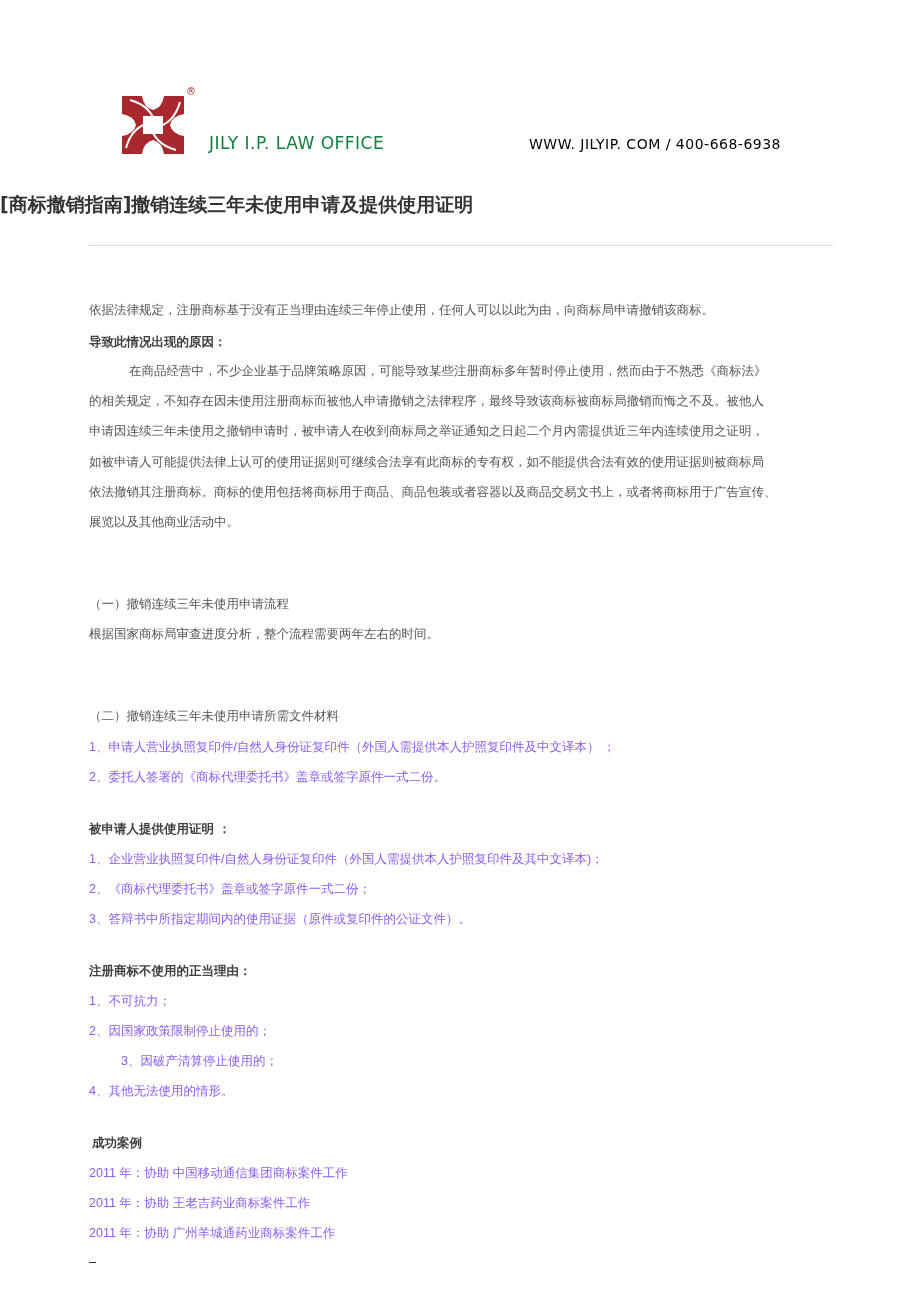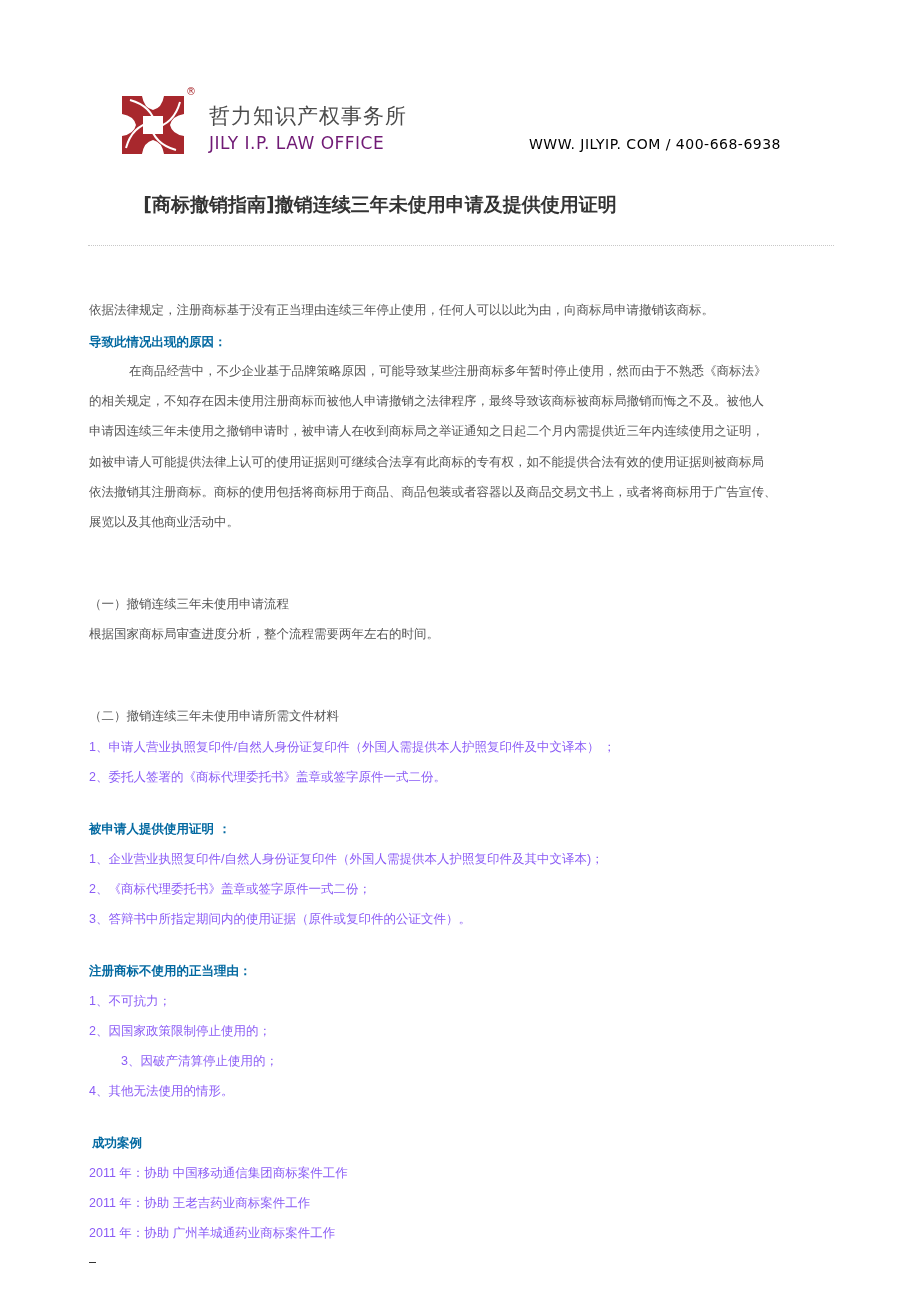--- a/index.html
+++ b/index.html
@@ -5,47 +5,46 @@
   html, body { margin: 0; padding: 0; background: #ffffff; }
   body {
     width: 920px; height: 1302px; position: relative; overflow: hidden;
     font-family: "DejaVu Serif", "Liberation Serif", serif;
     color: #555;
   }
   .header { position: absolute; left: 0; top: 0; width: 920px; height: 180px; }
   .logo-mark { position: absolute; left: 122px; top: 96px; width: 62px; height: 58px; }
   .reg { position: absolute; left: 186px; top: 86px; font-size: 10px; color: #a8282d; font-family: "DejaVu Sans", sans-serif; }
   .brand-cn { position: absolute; left: 209px; top: 102px; font-size: 21px; color: #4a4a4a; font-family: "DejaVu Sans", sans-serif; letter-spacing: 1px; }
-  .brand-en { position: absolute; left: 209px; top: 133px; font-size: 17px; color: #701a75; font-family: "DejaVu Sans", sans-serif; letter-spacing: 0.5px; }
+  .brand-en { position: absolute; left: 209px; top: 133px; font-size: 17px; color: #15803d; font-family: "DejaVu Sans", sans-serif; letter-spacing: 0.5px; }
   .contact { position: absolute; left: 529px; top: 136px; font-size: 14px; color: #000000; font-family: "DejaVu Sans", sans-serif; letter-spacing: 0.5px; }
   .title {
-    position: absolute; left: 0; top: 192px; width: 760px; text-align: center;
+    position: absolute; left: 0; top: 192px; width: 760px; text-align: left;
     font-size: 19px; font-weight: bold; color: #333; font-family: "DejaVu Sans", sans-serif;
   }
   .divider { position: absolute; left: 88px; top: 245px; width: 746px; border-top: 1px dotted #c8c8c8; }
   .content { position: absolute; left: 89px; top: 0; width: 746px; font-size: 12.5px; }
   .line { position: absolute; left: 0; white-space: nowrap; color: #555; }
-  .bold { font-weight: bold; color: #0369a1; font-family: "DejaVu Sans", sans-serif; }
+  .bold { font-weight: bold; color: #404040; font-family: "DejaVu Sans", sans-serif; }
   .sans { font-family: Liberation Sans, sans-serif; color: #8b5cf6; }
   .dash { position: absolute; left: 89px; top: 1262px; width: 7px; border-top: 1px solid #333; }
 </style>
 </head>
 <body>
 
 <div class="header">
   <svg class="logo-mark" viewBox="0 0 62 58">
     <path d="M0,0 L20,0 Q22,12 31,14 Q40,12 42,0 L62,0 L62,18 Q50,20 48,29 Q50,38 62,40 L62,58 L42,58 Q40,46 31,44 Q22,46 20,58 L0,58 L0,40 Q12,38 14,29 Q12,20 0,18 Z" fill="#a8282d"></path>
     <rect x="21" y="20" width="20" height="18" fill="#ffffff"></rect>
     <path d="M8,4 Q30,10 34,30" stroke="#ffffff" stroke-width="2" fill="none"></path>
     <path d="M54,54 Q32,48 28,28" stroke="#ffffff" stroke-width="2" fill="none"></path>
     <path d="M58,6 Q52,28 32,32" stroke="#ffffff" stroke-width="2" fill="none"></path>
     <path d="M4,52 Q10,30 30,26" stroke="#ffffff" stroke-width="2" fill="none"></path>
   </svg>
   <span class="reg">®</span>
-  <div class="brand-cn">哲力知识产权事务所</div>
   <div class="brand-en">JILY  I.P. LAW OFFICE</div>
   <div class="contact">WWW. JILYIP. COM / 400-668-6938</div>
 </div>
 
 <h1 class="title" style="margin:0;">[商标撤销指南]撤销连续三年未使用申请及提供使用证明</h1>
 <div class="divider"></div>
 
 <div class="content">
   <div class="line" style="top:282px;margin-top:20px;">依据法律规定，注册商标基于没有正当理由连续三年停止使用，任何人可以以此为由，向商标局申请撤销该商标。</div>
 

